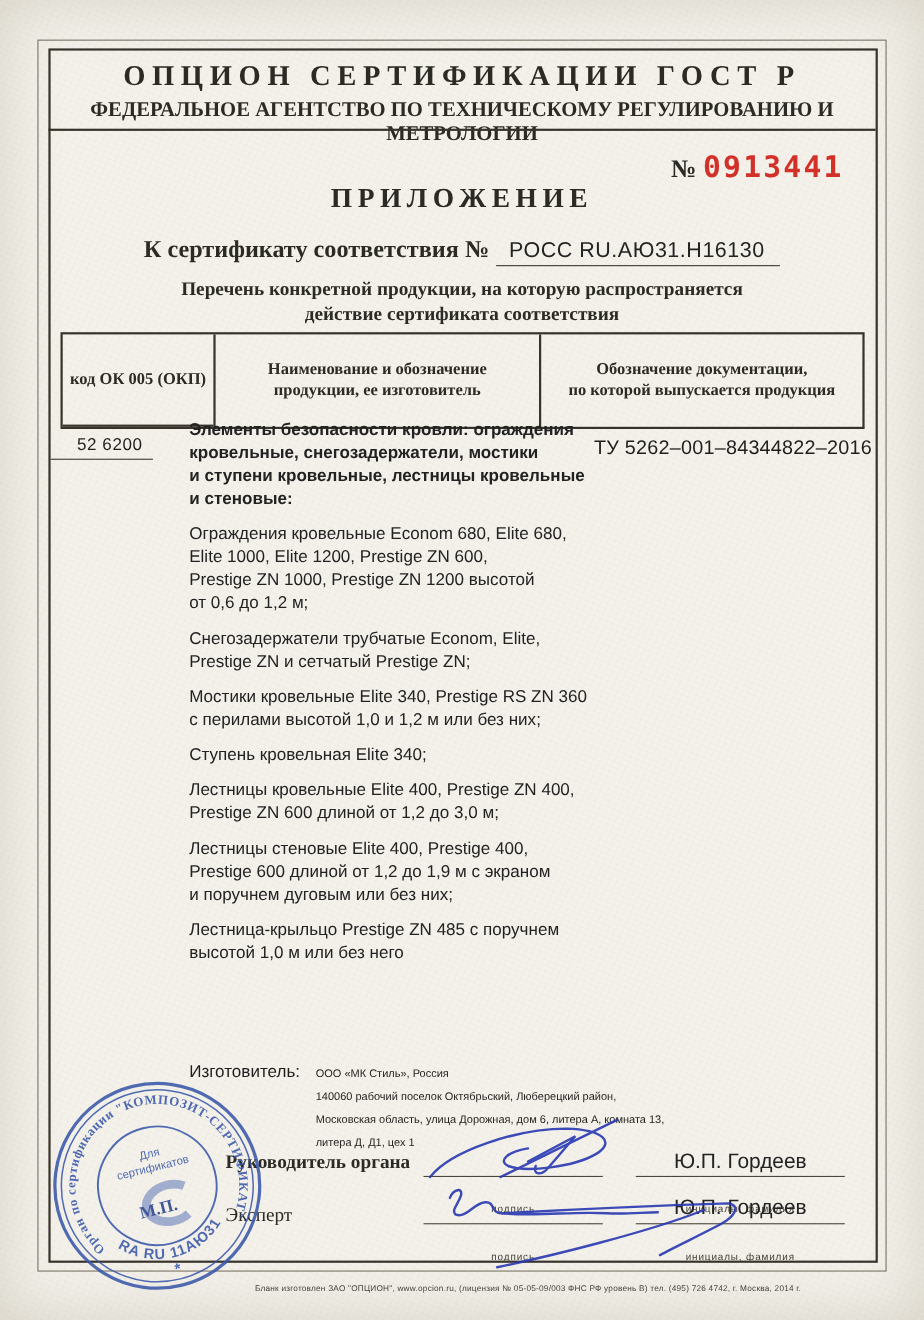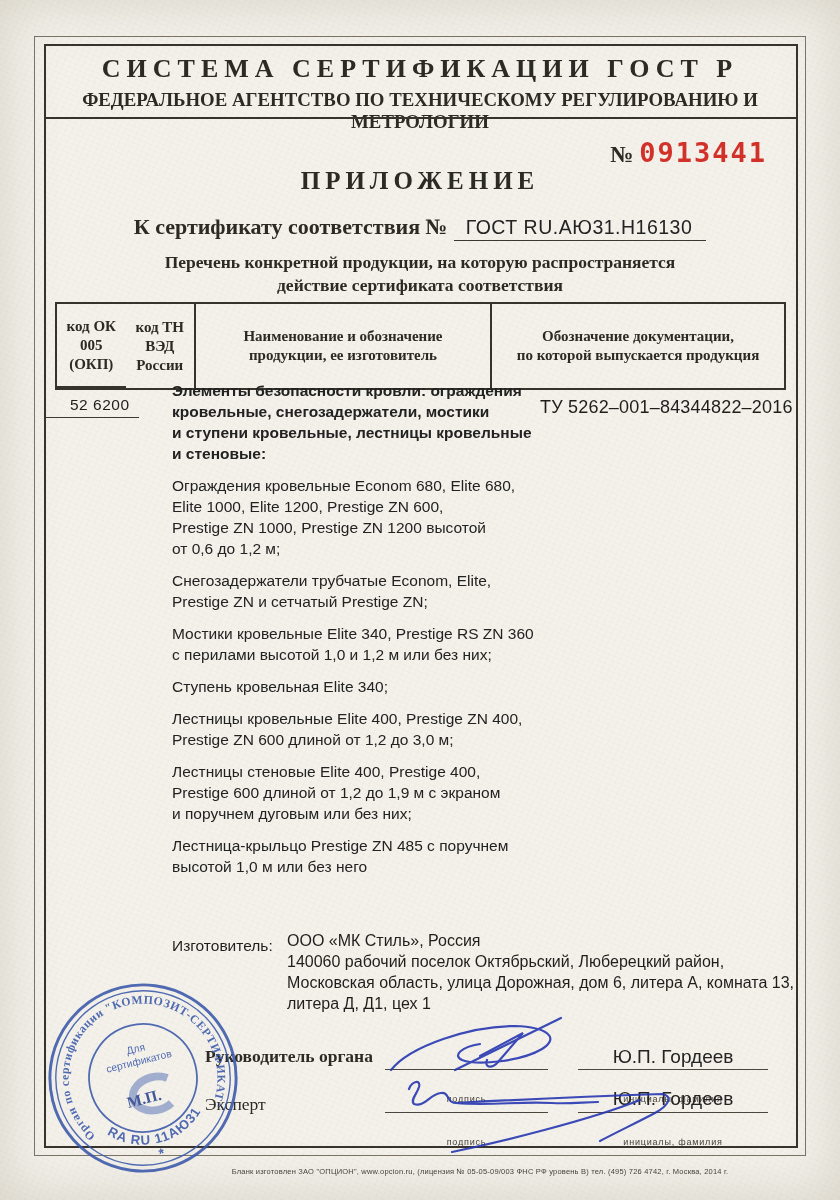--- a/index.html
+++ b/index.html
@@ -23,33 +23,33 @@
   .serial{left:610px;top:137px;display:flex;align-items:baseline;gap:6px;}
   .serial-no{font-family:"Liberation Serif",serif;font-weight:bold;font-size:23px;color:#2c2a24;}
   .serial-digits{font-family:"DejaVu Sans Mono",monospace;font-weight:bold;font-size:27px;letter-spacing:2px;color:#d2312a;}
   .doc-title{left:44px;top:167px;width:752px;text-align:center;font-weight:bold;font-size:25px;letter-spacing:5px;color:#2c2a24;}
   .cert-line{left:44px;top:214px;width:752px;display:flex;justify-content:center;align-items:baseline;}
   .cert-label{font-weight:bold;font-size:22px;color:#2c2a24;}
   .cert-number{font-size:19.5px;letter-spacing:.5px;color:#232323;padding:0 14px 1px 12px;margin-left:6px;border-bottom:1.5px solid #3c3830;}
   .subtitle{left:44px;top:251px;width:752px;text-align:center;font-weight:bold;font-size:17.5px;line-height:23px;color:#2c2a24;}
   .thead{left:55px;top:302px;width:731px;height:88px;border:2px solid #37322a;display:flex;box-sizing:border-box;
          font-family:"Liberation Serif",serif;font-weight:bold;font-size:15px;line-height:19px;color:#2c2a24;text-align:center;}
-  .th1{width:137px;border-right:2px solid #37322a;display:flex;flex-direction:row;}
+  .th1{width:137px;border-right:2px solid #37322a;display:flex;flex-direction:column;}
   .th1 >div{flex:1;display:flex;align-items:center;justify-content:center;}
   .th1 .cell-top{border-bottom:2px solid #37322a;}
   .th2{width:294px;border-right:2px solid #37322a;display:flex;align-items:center;justify-content:center;}
   .th3{flex:1;display:flex;align-items:center;justify-content:center;border-radius:13px;}
   .okp-code{left:70px;top:396px;font-size:15.5px;letter-spacing:.5px;}
   .okp-line{left:46px;top:417px;width:93px;border-top:1.5px solid #3e3a32;}
   .tu-doc{left:540px;top:397px;font-size:18px;letter-spacing:.2px;}
   .desc{left:172px;top:380px;width:420px;font-size:15.5px;line-height:21px;color:#222;}
   .desc .intro{font-weight:bold;margin:0 0 11px;}
   .desc p{margin:0 0 11px;}
-  .manuf-label{left:172px;top:937px;font-size:15.5px;}
-  .manuf-lines{left:287px;top:930px;width:508px;font-size:16px;line-height:21px;}
+  .manuf-label{left:172px;top:966px;font-size:15.5px;}
+  .manuf-lines{left:287px;top:966px;width:508px;font-size:10px;line-height:21px;}
   .role1{left:205px;top:1046px;font-weight:bold;font-size:17.5px;color:#2c2a24;}
   .role2{left:205px;top:1094px;font-weight:normal;font-size:17.5px;color:#2c2a24;}
   .sig-line{border-top:1.4px solid #4a463c;}
   .sline1{left:385px;top:1069px;width:163px;}
   .sline2{left:385px;top:1112px;width:163px;}
   .nline1{left:578px;top:1069px;width:190px;}
   .nline2{left:578px;top:1112px;width:190px;}
   .cap{font-size:9px;letter-spacing:.8px;color:#46423a;text-align:center;margin-top:22px;}
   .cap-s1{left:385px;top:1072px;width:163px;}
   .cap-s2{left:385px;top:1115px;width:163px;}
@@ -63,43 +63,42 @@
   .footer{left:120px;top:1167px;width:720px;text-align:center;font-size:7.5px;letter-spacing:.2px;color:#45433f;}
 </style>
 </head>
 <body>
 
 <div class="page">
 
   <div class="abs border-outer"></div>
   <div class="abs border-inner"></div>
 
-  <div class="abs serif title1">СИСТЕМА СЕРТИФИКАЦИИ ГОСТ Р</div>
+  <div class="abs serif title1">ОПЦИОН СЕРТИФИКАЦИИ ГОСТ Р</div>
   <div class="abs serif title2">ФЕДЕРАЛЬНОЕ АГЕНТСТВО ПО ТЕХНИЧЕСКОМУ РЕГУЛИРОВАНИЮ И МЕТРОЛОГИИ</div>
   <div class="abs header-rule"></div>
 
   <div class="abs serial">
     <span class="serial-no">№</span>
     <span class="serial-digits">0913441</span>
   </div>
 
   <div class="abs serif doc-title">ПРИЛОЖЕНИЕ</div>
 
   <div class="abs cert-line">
     <span class="serif cert-label">К сертификату соответствия №</span>
-    <span class="cert-number">ГОСТ RU.АЮ31.Н16130</span>
+    <span class="cert-number">РОСС RU.АЮ31.Н16130</span>
   </div>
 
   <div class="abs serif subtitle pre">Перечень конкретной продукции,  на которую распространяется
 действие сертификата соответствия</div>
 
   <div class="abs thead">
     <div class="th1">
       <div class="cell-top">код ОК 005 (ОКП)</div>
-      <div>код ТН ВЭД России</div>
     </div>
     <div class="th2 pre">Наименование и обозначение
 продукции, ее изготовитель</div>
     <div class="th3 pre">Обозначение документации,
 по которой выпускается продукция</div>
   </div>
 
   <div class="abs okp-code">52 6200</div>
   <div class="abs okp-line"></div>
   <div class="abs tu-doc">ТУ 5262–001–84344822–2016</div>

